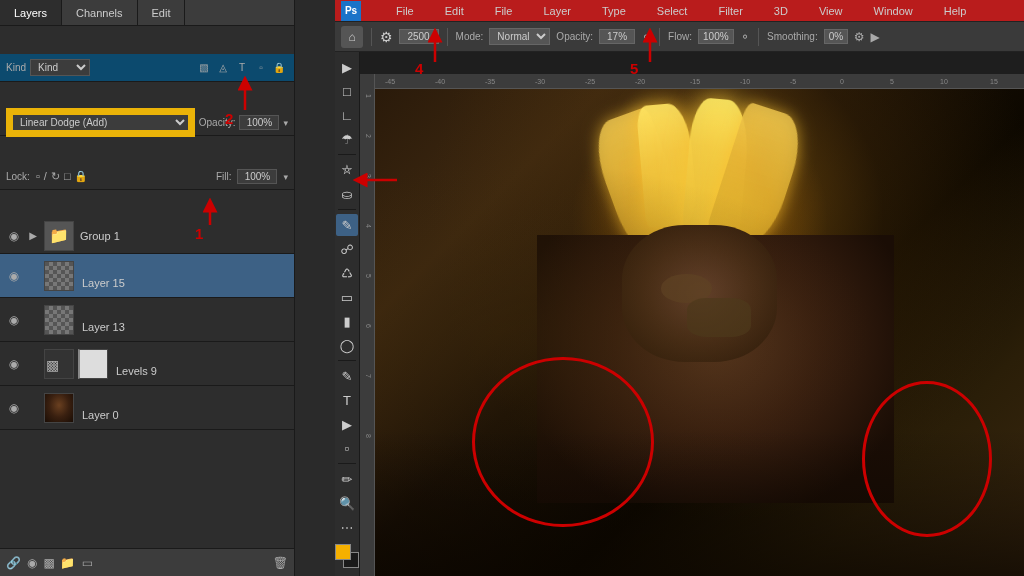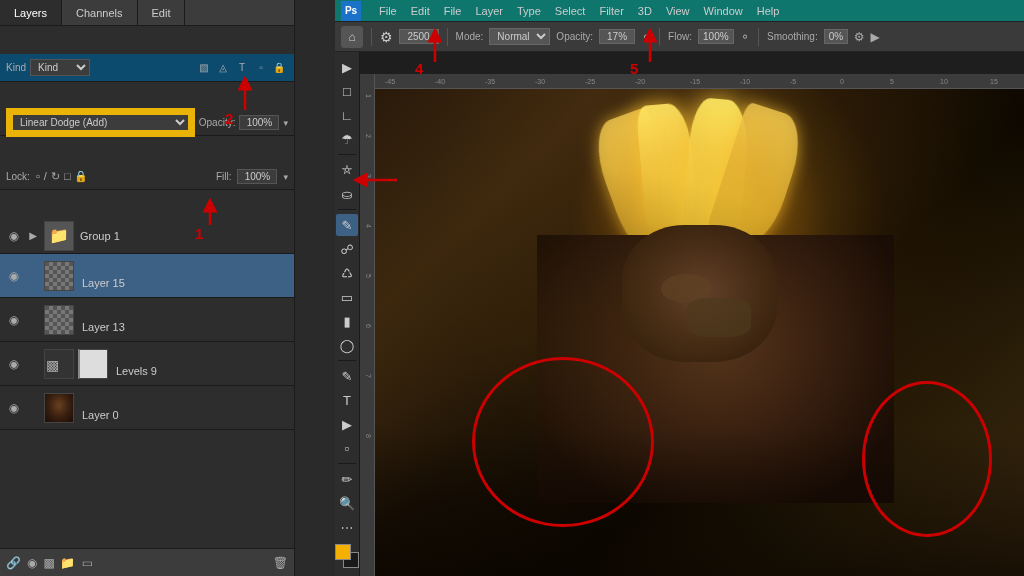--- a/index.html
+++ b/index.html
@@ -1,22 +1,22 @@
 <!DOCTYPE html>
 <html><head>
   <meta charset="utf-8">
   <style>
     * { margin: 0; padding: 0; box-sizing: border-box; }
     body { width: 1024px; height: 576px; overflow: hidden; background: #2a2a2a; font-family: Arial, sans-serif; font-size: 11px; color: #ccc; }
 
     
     .menu-bar {
       position: absolute; top: 0; left: 335px; right: 0; height: 22px;
-      background: #0f766e; display: flex; align-items: center; padding: 0 6px;
-      border-bottom: 1px solid #222; gap: 14px;
+      background: #b91c1c; display: flex; align-items: center; padding: 0 6px;
+      border-bottom: 1px solid #222; gap: 31px;
     }
     .menu-item { color: #ccc; font-size: 11px; cursor: pointer; }
     .ps-icon { width: 20px; height: 20px; background: #1a73c8; display: flex; align-items: center; justify-content: center; color: white; font-size: 10px; font-weight: bold; margin-right: 4px; }
 
     
     .options-bar {
       position: absolute; top: 22px; left: 335px; right: 0; height: 30px;
       background: #3a3a3a; display: flex; align-items: center; padding: 0 6px; gap: 6px;
       border-bottom: 1px solid #222;
     }

